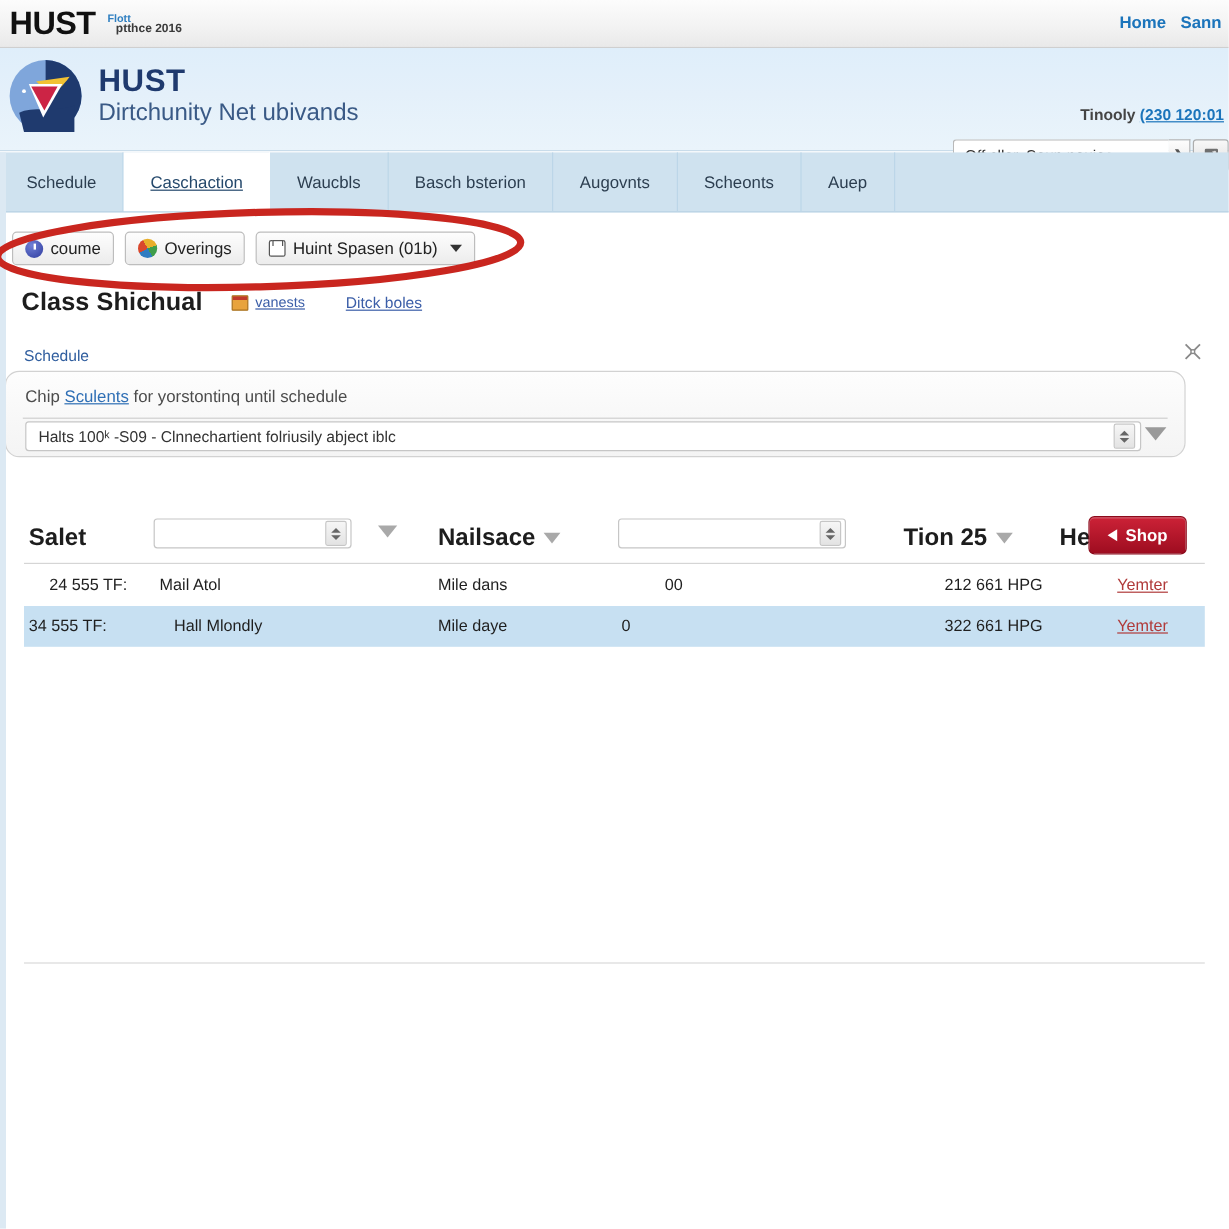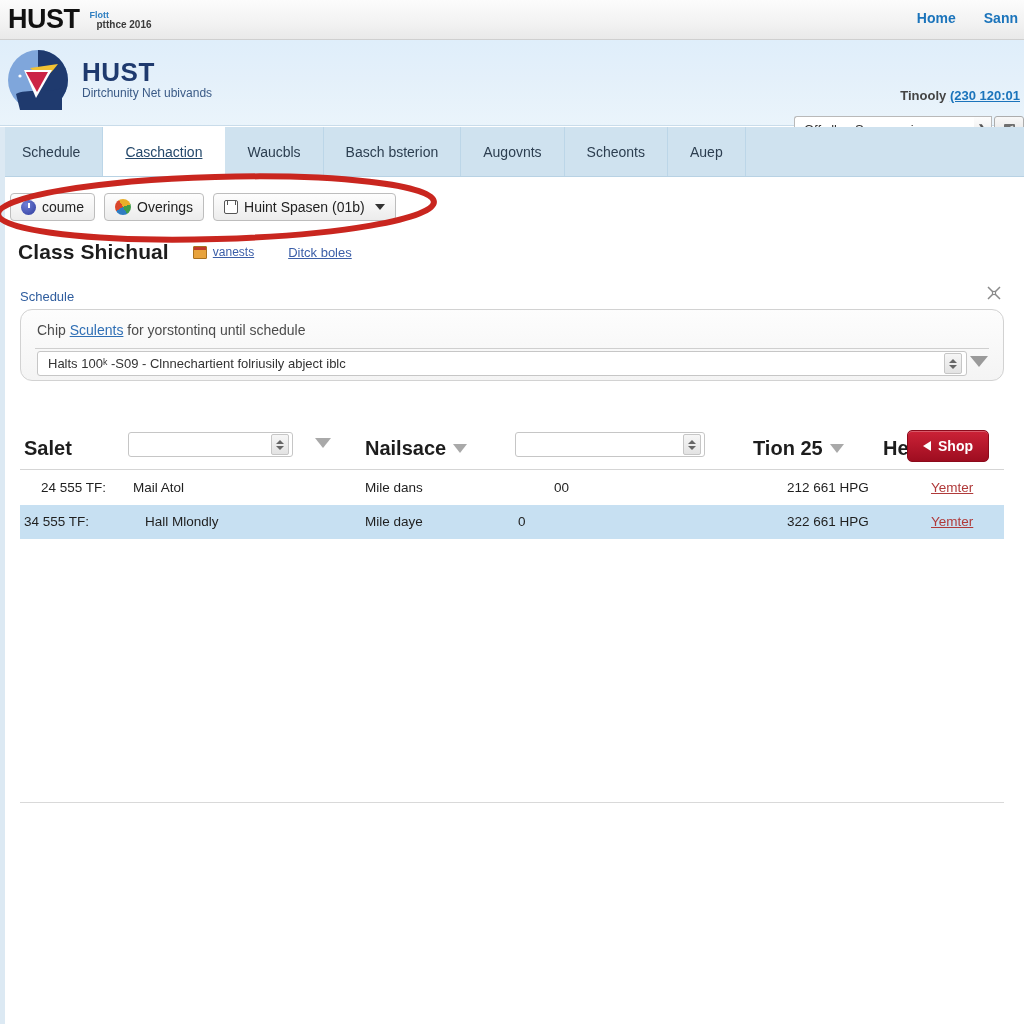--- a/index.html
+++ b/index.html
@@ -25,40 +25,40 @@
   .brandmark {
     font-family: "Liberation Sans", sans-serif;
     font-weight: bold; font-size: 27px; letter-spacing: -0.5px;
     color: #111; margin-left: 8px; line-height: 1;
   }
   .brand-sub { margin-left: 10px; line-height: 1.05; padding-top: 2px;}
   .brand-sub .l1 { font-size: 9px; color: #2f7fc1; font-weight: bold; }
   .brand-sub .l2 { font-size: 10px; color: #3a3a3a; font-weight: bold; margin-left: 7px; }
   .topnav {
     position: absolute; right: 0; top: 10px;
-    display: flex; gap: 28px; padding-right: 6px;
+    display: flex; gap: 12px; padding-right: 6px;
   }
   .topnav a {
     font-size: 14px; font-weight: bold; color: #1b74bb;
     text-decoration: none; white-space: nowrap;
   }
 
   
   .headband {
     position: absolute; left: 0; top: 40px; width: 1024px; height: 86px;
     background: linear-gradient(to bottom,#dfeefa 0%, #e4f0fa 45%, #eaf4fb 100%);
     border-bottom: 1px solid #c9dcea;
   }
   .logo-wrap { position: absolute; left: 6px; top: 8px; display: flex; align-items: center; }
   .logo-mark { width: 64px; height: 64px; position: relative; }
   .logo-text { margin-left: 12px; }
   .logo-text .lt1 {
     font-size: 26px; font-weight: bold; color: #1f3a6e; letter-spacing: .5px; line-height: 1.05;
   }
-  .logo-text .lt2 { font-size: 12px; color: #3a5a86; line-height: 1.2; }
+  .logo-text .lt2 { font-size: 20px; color: #3a5a86; line-height: 1.2; }
 
   .acct-line {
     position: absolute; right: 4px; top: 48px;
     font-size: 13px; font-weight: bold; color: #444; white-space: nowrap;
   }
   .acct-line .acct-id { color: #1b74bb; font-weight: bold; text-decoration: underline; }
 
   .searchbox {
     position: absolute; right: 0px; top: 76px;
     display: flex; align-items: stretch; height: 27px;
@@ -157,21 +157,21 @@
   
   .section-label {
     position: absolute; left: 20px; top: 289px;
     font-size: 13px; color: #2f5d9e; font-weight: normal;
   }
   .panel-tool {
     position: absolute; right: 22px; top: 286px; width: 16px; height: 16px;
     color: #7a7a7a; font-size: 14px; text-align: center; line-height: 16px;
   }
   .filterpanel {
-    position: absolute; left: 20px; top: 309px; width: 984px; height: 72px;
+    position: absolute; left: 4px; top: 309px; width: 984px; height: 72px;
     background: linear-gradient(#fdfdfd,#f4f4f4);
     border: 1px solid #d2d2d2; border-radius: 12px;
   }
   .fp-hint {
     position: absolute; left: 16px; top: 12px; font-size: 14px; color: #4c4c4c; white-space: nowrap;
   }
   .fp-hint a { color: #2f6fb5; text-decoration: underline; }
   .fp-rule {
     position: absolute; left: 14px; right: 14px; top: 38px; height: 1px; background: #cfcfcf;
   }

